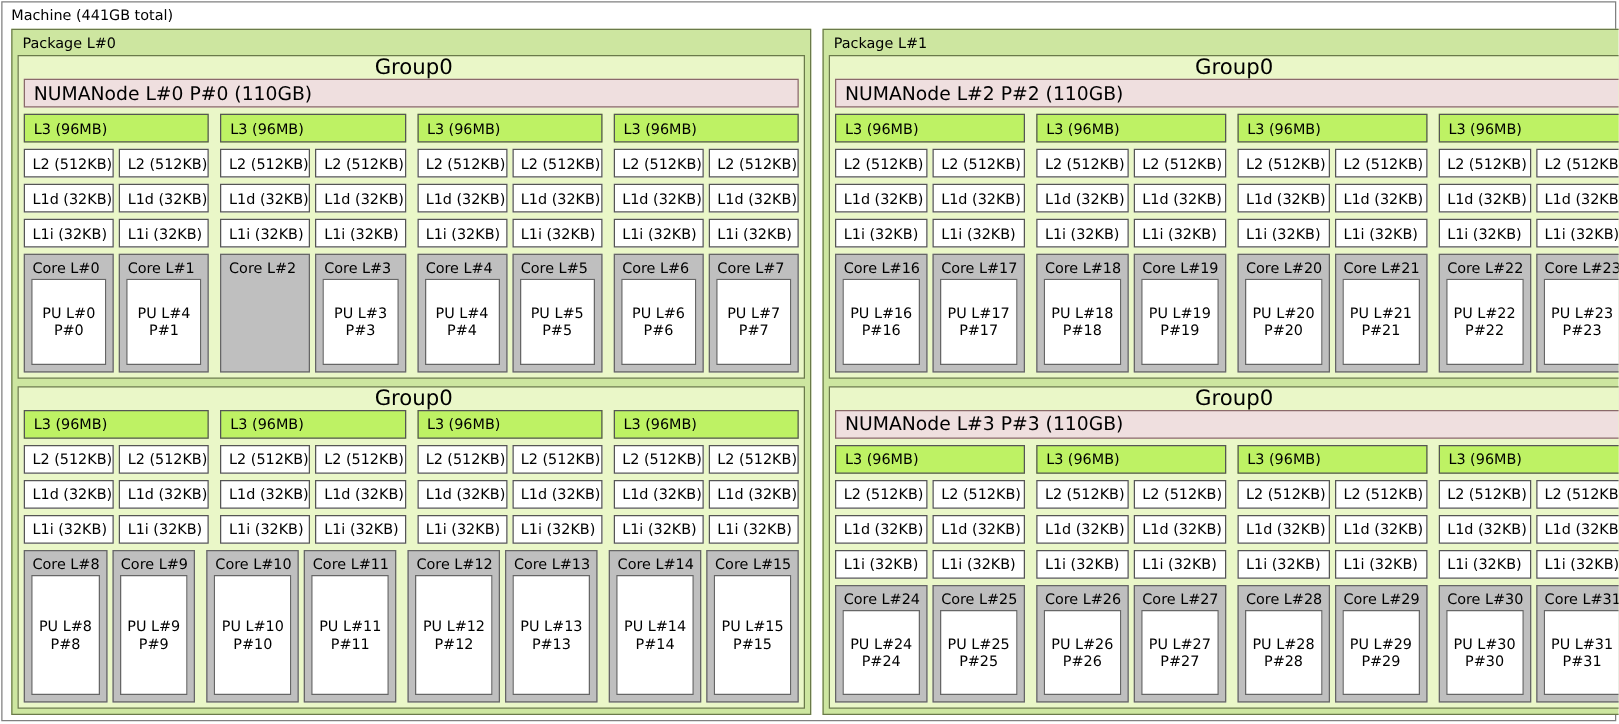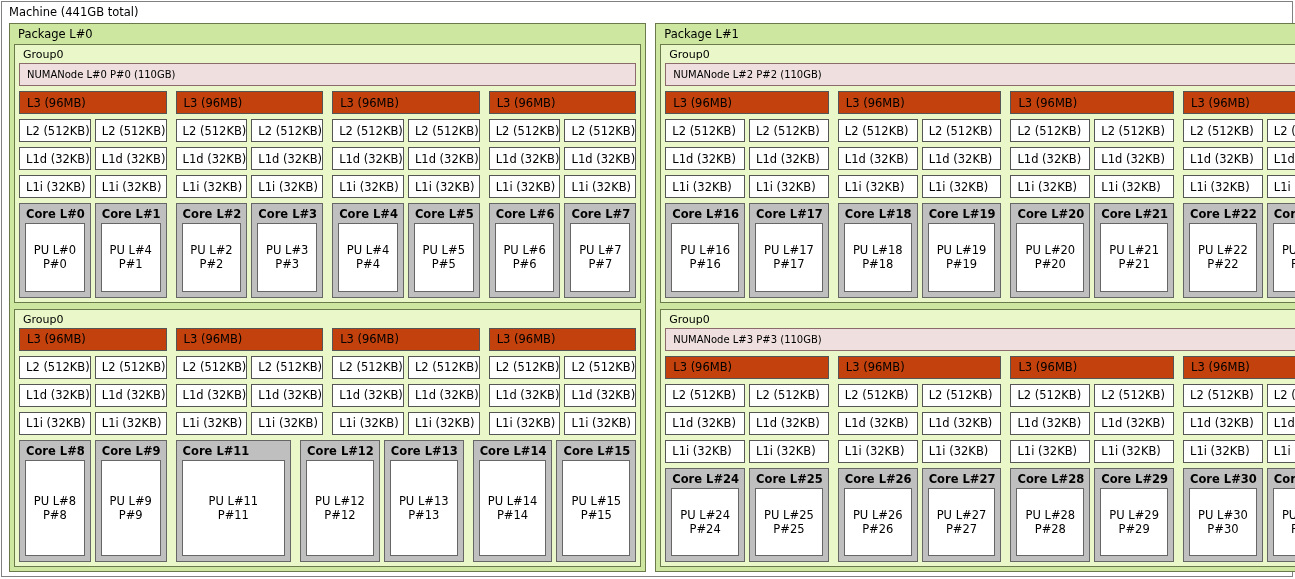--- a/index.html
+++ b/index.html
@@ -65,50 +65,51 @@
   }
   .group {
     flex: 1 1 0;
     background: #eaf7c8;
     border: 1px solid #6a7a4a;
     padding: 0 4px 4px 4px;
     display: flex;
     flex-direction: column;
   }
   .group-title {
-    font-size: 11px;
+    font-size: 17px;
     color: #000;
     padding: 3px 0 2px 4px;
     line-height: 13px;
     white-space: nowrap;
+    text-align: center;
   }
 
   
   .numanode {
     background: #efdfdf;
     border: 1px solid #8a6a6a;
     height: 23px;
     display: flex;
     align-items: center;
     padding-left: 7px;
-    font-size: 10px;
+    font-size: 15px;
     color: #000;
     margin-bottom: 5px;
     white-space: nowrap;
   }
 
   
   .l3row {
     display: flex;
     gap: 9px;
     margin-bottom: 5px;
   }
   .l3 {
     flex: 1 1 0;
-    background: #c2410c;
+    background: #bef264;
     border: 1px solid #555555;
     height: 23px;
     display: flex;
     align-items: center;
     padding-left: 7px;
     font-size: 11.5px;
     color: #000;
     white-space: nowrap;
   }
 
@@ -157,21 +158,20 @@
     flex-direction: column;
     padding: 3px 5px 5px 5px;
     min-width: 0;
   }
   .core-title {
     font-size: 11.5px;
     color: #000;
     line-height: 14px;
     padding-left: 1px;
     white-space: nowrap;
-    font-weight: bold;
   }
   .pu {
     flex: 1 1 auto;
     background: #ffffff;
     border: 1px solid #666666;
     display: flex;
     flex-direction: column;
     align-items: center;
     justify-content: center;
     font-size: 11.5px;
@@ -267,24 +267,20 @@
                     <div class="core-title">Core L#1</div>
                     <div class="pu">
                       <span>PU L#4</span>
                       <span>P#1</span>
                     </div>
                   </div>
                 </div>
                 <div class="corepair">
                   <div class="core">
                     <div class="core-title">Core L#2</div>
-                    <div class="pu">
-                      <span>PU L#2</span>
-                      <span>P#2</span>
-                    </div>
                   </div>
                   <div class="core">
                     <div class="core-title">Core L#3</div>
                     <div class="pu">
                       <span>PU L#3</span>
                       <span>P#3</span>
                     </div>
                   </div>
                 </div>
                 <div class="corepair">
@@ -394,20 +390,27 @@
                   </div>
                   <div class="core">
                     <div class="core-title">Core L#9</div>
                     <div class="pu">
                       <span>PU L#9</span>
                       <span>P#9</span>
                     </div>
                   </div>
                 </div>
                 <div class="corepair">
+                  <div class="core">
+                    <div class="core-title">Core L#10</div>
+                    <div class="pu">
+                      <span>PU L#10</span>
+                      <span>P#10</span>
+                    </div>
+                  </div>
                   <div class="core">
                     <div class="core-title">Core L#11</div>
                     <div class="pu">
                       <span>PU L#11</span>
                       <span>P#11</span>
                     </div>
                   </div>
                 </div>
                 <div class="corepair">
                   <div class="core">

